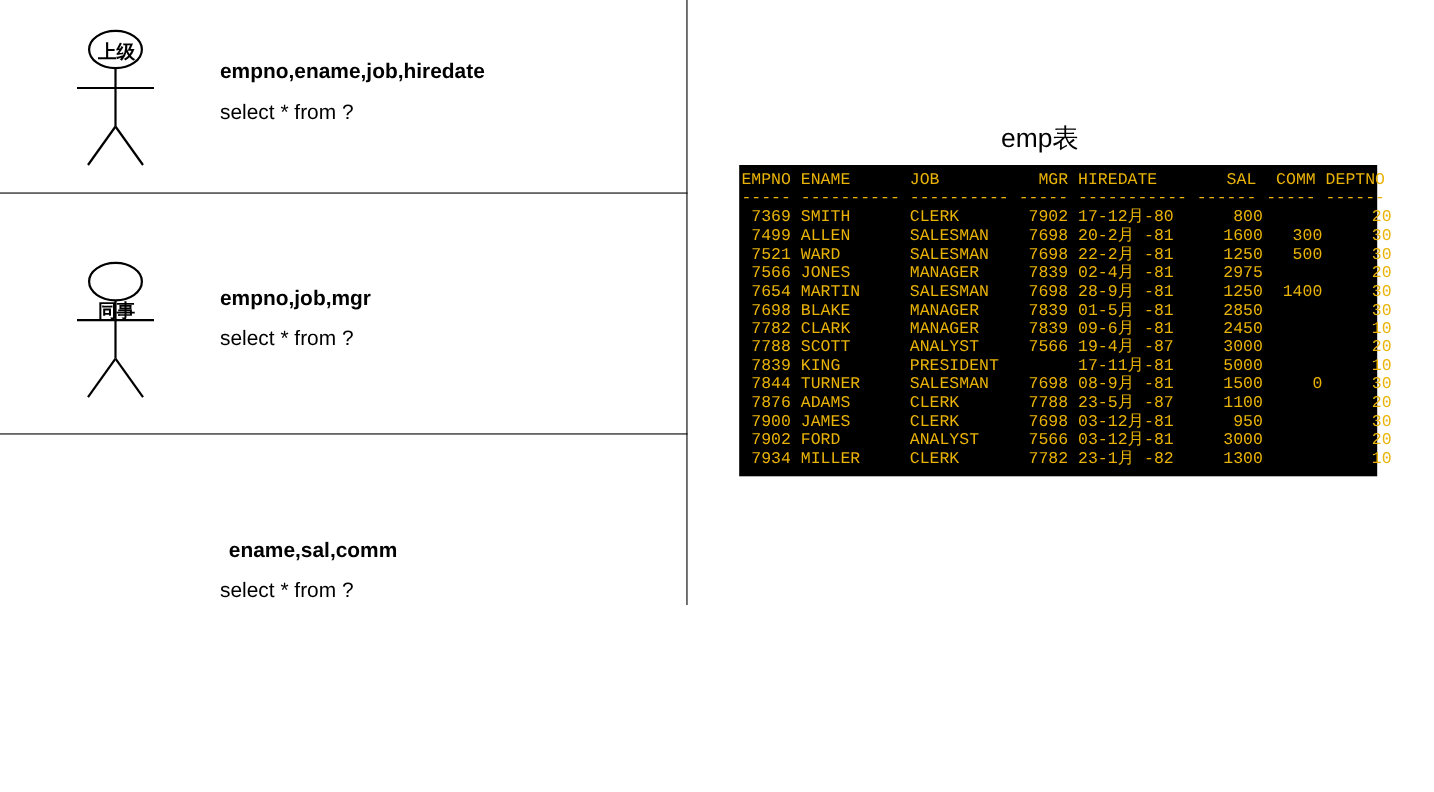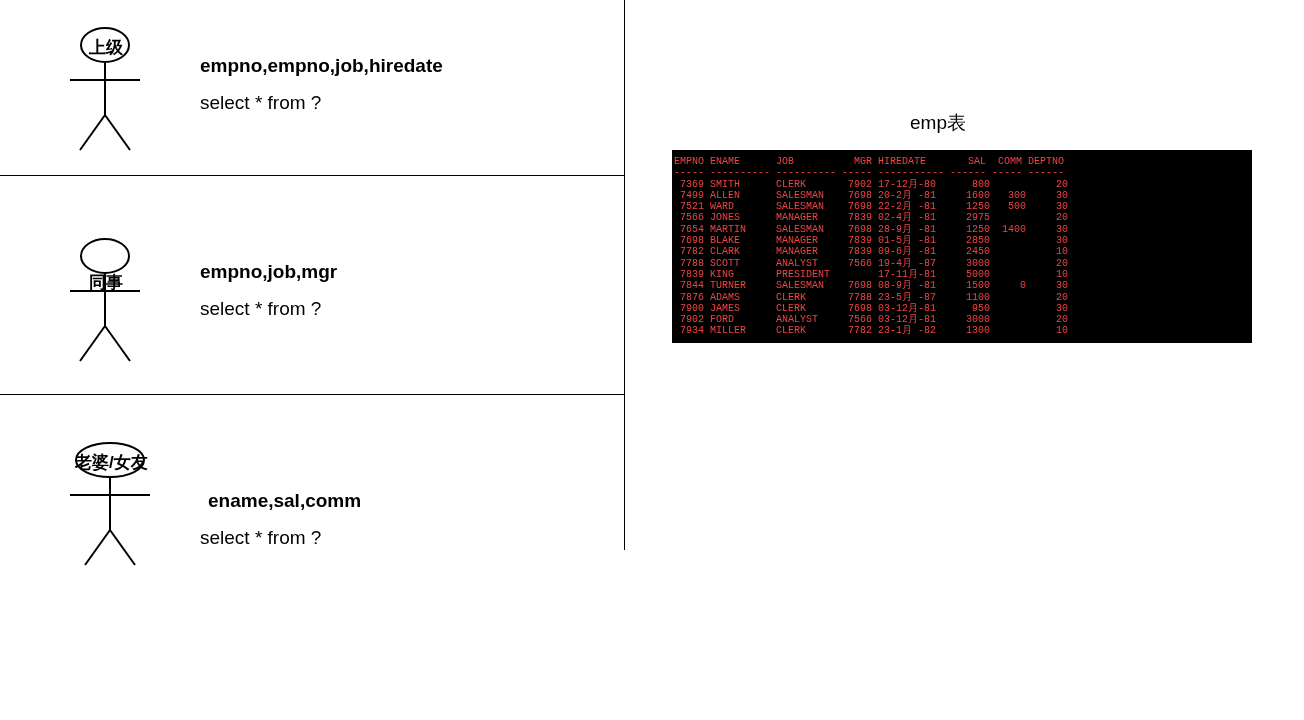--- a/index.html
+++ b/index.html
@@ -57,30 +57,30 @@
   }
 
   .right-panel {
     position: absolute;
     left: 640px; top: 0;
     width: 660px;
   }
   .emp-title {
     position: absolute;
     left: 270px; top: 110px;
-    font-size: 19px;
+    font-size: 24px;
   }
   .terminal {
     position: absolute;
     left: 32px; top: 150px;
     width: 580px;
     background: #000;
-    color: #ef4444;
+    color: #eab308;
     font-family: "Courier New", monospace;
-    font-size: 10px;
+    font-size: 15px;
     line-height: 1.13;
     padding: 6px 2px 6px 2px;
     white-space: pre;
   }
 </style>
 </head>
 <body>
 
 <div class="left-panel">
 
@@ -88,21 +88,21 @@
     <div class="stick-wrap" style="left:60px; top:25px;">
       <svg width="100" height="130">
         <ellipse class="head-circle" cx="45" cy="20" rx="24" ry="17"></ellipse>
         <line x1="45" y1="37" x2="45" y2="90" stroke="#000" stroke-width="2"></line>
         <line x1="10" y1="55" x2="80" y2="55" stroke="#000" stroke-width="2"></line>
         <line x1="45" y1="90" x2="20" y2="125" stroke="#000" stroke-width="2"></line>
         <line x1="45" y1="90" x2="70" y2="125" stroke="#000" stroke-width="2"></line>
       </svg>
       <div class="stick-label" style="left:29px; top:11px;">上级</div>
     </div>
-    <div class="txt-line1" style="left:200px; top:55px;">empno,empno,job,hiredate</div>
+    <div class="txt-line1" style="left:200px; top:55px;">empno,ename,job,hiredate</div>
     <div class="txt-line2" style="left:200px; top:92px;">select * from ?</div>
   </div>
   <div class="hline"></div>
 
   <div class="section sec2">
     <div class="stick-wrap" style="left:60px; top:60px;">
       <svg width="100" height="130">
         <ellipse class="head-circle" cx="45" cy="20" rx="24" ry="17"></ellipse>
         <line x1="45" y1="37" x2="45" y2="90" stroke="#000" stroke-width="2"></line>
         <line x1="10" y1="55" x2="80" y2="55" stroke="#000" stroke-width="2"></line>
@@ -110,30 +110,20 @@
         <line x1="45" y1="90" x2="70" y2="125" stroke="#000" stroke-width="2"></line>
       </svg>
       <div class="stick-label" style="left:29px; top:11px;margin-top:24px;">同事</div>
     </div>
     <div class="txt-line1" style="left:200px; top:85px;">empno,job,mgr</div>
     <div class="txt-line2" style="left:200px; top:122px;">select * from ?</div>
   </div>
   <div class="hline"></div>
 
   <div class="section sec3">
-    <div class="stick-wrap" style="left:55px; top:45px;">
-      <svg width="120" height="130">
-        <ellipse class="head-circle" cx="55" cy="20" rx="34" ry="17"></ellipse>
-        <line x1="55" y1="37" x2="55" y2="90" stroke="#000" stroke-width="2"></line>
-        <line x1="15" y1="55" x2="95" y2="55" stroke="#000" stroke-width="2"></line>
-        <line x1="55" y1="90" x2="30" y2="125" stroke="#000" stroke-width="2"></line>
-        <line x1="55" y1="90" x2="80" y2="125" stroke="#000" stroke-width="2"></line>
-      </svg>
-      <div class="stick-label" style="left:20px; top:11px;">老婆/女友</div>
-    </div>
     <div class="txt-line1" style="left:208px; top:95px;">ename,sal,comm</div>
     <div class="txt-line2" style="left:200px; top:132px;">select * from ?</div>
   </div>
 
 </div>
 
 <div class="divider-v"></div>
 
 <div class="right-panel">
   <div class="emp-title">emp表</div>

